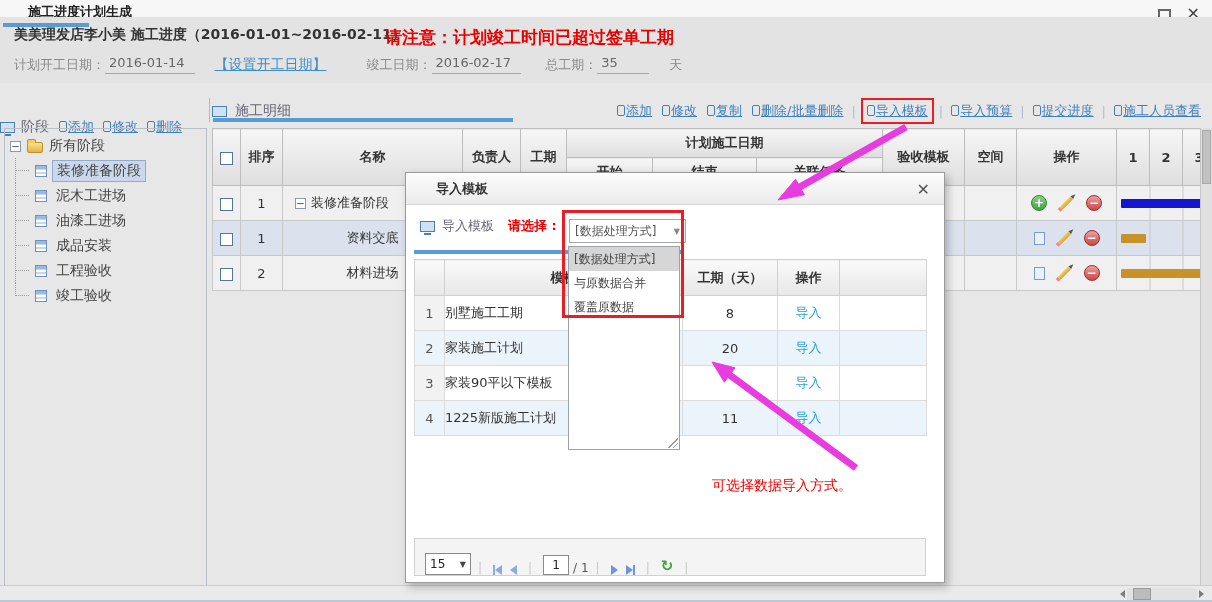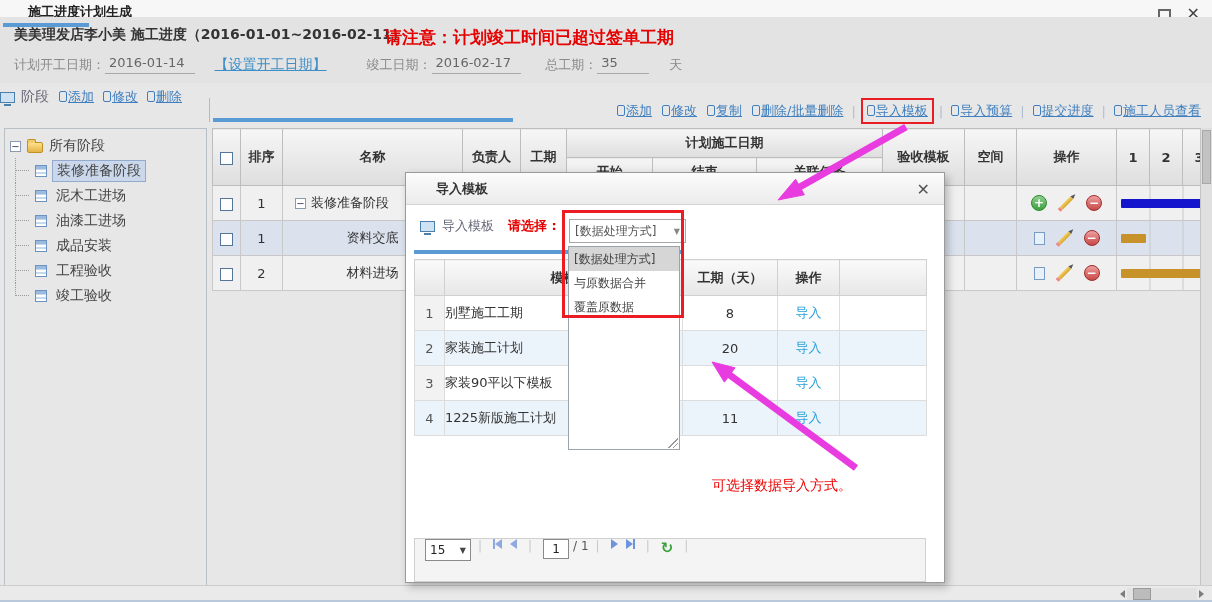--- a/index.html
+++ b/index.html
@@ -33,21 +33,21 @@
              background:linear-gradient(#9cbade 0 3px, transparent 3px),
                         repeating-linear-gradient(#fff 0 2px, #c5d9ee 2px 4px); }
   .folder { position:relative; display:inline-block; width:16px; height:11px; margin-top:3px;
             background:linear-gradient(#ffe08a,#e2b347); border:1px solid #c09020; border-radius:2px; }
   .folder::before { content:''; position:absolute; left:-1px; top:-4px; width:7px; height:3px;
             background:#f0cc6a; border:1px solid #c09020; border-bottom:none; border-radius:2px 2px 0 0; }
   .expander { display:inline-flex; width:11px; height:11px; border:1px solid #8a9ab0; background:#fff;
               color:#335; font-size:10px; line-height:9px; align-items:center; justify-content:center; }
 
   
-  .side-tabs { position:absolute; left:0; top:81px; width:210px; height:32px; display:flex; align-items:center; }
+  .side-tabs { position:absolute; left:0; top:111px; width:210px; height:32px; display:flex; align-items:center; }
   .side-tabs .tabname { margin:0 10px 0 6px; font-size:14px; color:#667; }
   .side-underline { position:absolute; left:3px; top:23px; width:86px; height:4px; background:#5b9bd5; }
   .side-link { font-size:13px; color:#3f7fbf; text-decoration:underline; margin-right:9px; cursor:pointer; white-space:nowrap; }
   .side-divider { position:absolute; left:209px; top:98px; height:24px; border-left:1px solid #b9b9b9; }
   .tree-panel { position:absolute; left:4px; top:128px; width:203px; height:467px; border:1px solid #b9bfc6; padding-top:5px; }
   .troot { display:flex; align-items:center; gap:6px; padding-left:5px; height:24px; font-size:14px; color:#444; }
   .tnode { position:relative; display:flex; align-items:center; gap:5px; height:25px; padding-left:30px; font-size:14px; color:#444; }
   .tnode::before { content:''; position:absolute; left:10px; top:0; bottom:0; border-left:1px dotted #9a9a9a; }
   .tnode:last-child::before { bottom:12px; }
   .tnode::after { content:''; position:absolute; left:10px; top:12px; width:14px; border-top:1px dotted #9a9a9a; }
@@ -111,22 +111,22 @@
                font-size:12px; color:#555; display:flex; align-items:center; padding-left:5px; cursor:pointer; }
   .dd-caret { position:absolute; right:5px; font-size:8px; color:#888; }
   .dlg-table { position:absolute; left:8px; top:86px; width:512px; border-collapse:collapse; table-layout:fixed; }
   .dlg-table th { background:linear-gradient(#fafafa,#e7e7e7); border:1px solid #d0d0d0; height:36px;
                   font-size:13px; color:#333; font-weight:bold; }
   .dlg-table td { border:1px solid #dcdcdc; height:35px; font-size:13px; color:#333; text-align:center; background:#fff; }
   .dlg-table tr.alt td { background:#ecf4fb; }
   .dlg-table td.num { background:#f2f2f2; color:#555; }
   .dlg-table td.tname { text-align:left; padding-left:0; }
   .ilink { color:#2a9fd8; cursor:pointer; }
-  .dlg-pager { position:absolute; left:8px; top:365px; width:512px; height:44px; background:#f4f4f4; border:1px solid #d0d0d0;
-               display:flex; align-items:flex-start; font-size:12px; color:#555; overflow:hidden; white-space:nowrap; }
+  .dlg-pager { position:absolute; left:8px; top:365px; width:512px; height:38px; background:#f4f4f4; border:1px solid #d0d0d0;
+               display:flex; align-items:flex-end; font-size:12px; color:#555; overflow:hidden; white-space:nowrap; }
   .psel { width:46px; height:22px; border:1px solid #8a8a8a; background:#fff; margin-left:10px;
           display:flex; align-items:center; justify-content:space-between; padding:0 4px; font-size:12px; color:#222; }
   .psel .c { font-size:8px; color:#444; }
   .psep { color:#c8c8c8; margin:0 7px; }
   .pbtn { display:inline-flex; align-items:center; margin:0 4px; cursor:pointer; }
   .ptri { width:0; height:0; border-top:5px solid transparent; border-bottom:5px solid transparent; }
   .ptri.l { border-right:7px solid #8fa8de; }
   .ptri.r { border-left:7px solid #6f93dc; }
   .pbar { width:2px; height:10px; background:#8fa8de; }
   .pinput { width:26px; height:20px; border:1px solid #8a8a8a; background:#fff; text-align:center; font-size:12px; color:#222;
@@ -210,20 +210,24 @@
     <div class="tnode">
         <span class="grid-ic"></span>
         <span class="lbl">工程验收</span>
       </div>
     <div class="tnode">
         <span class="grid-ic"></span>
         <span class="lbl">竣工验收</span>
       </div>
   </div>
 
+  <div class="main-tabs">
+    <span class="monitor"></span>
+    <span class="tabname">施工明细</span>
+  </div>
   <div class="main-underline"></div>
   <div class="main-links">
     <span class="mlink"><span class="sq"></span><span>添加</span></span>
     <span class="mlink"><span class="sq"></span><span>修改</span></span>
     <span class="mlink"><span class="sq"></span><span>复制</span></span>
     <span class="mlink"><span class="sq"></span><span>删除/批量删除</span></span>
     <span class="msep">|</span>
     <span class="redbox-tool"><span class="mlink" style="margin:0"><span class="sq"></span><span>导入模板</span></span></span>
     <span class="msep">|</span>
     <span class="mlink"><span class="sq"></span><span>导入预算</span></span>

